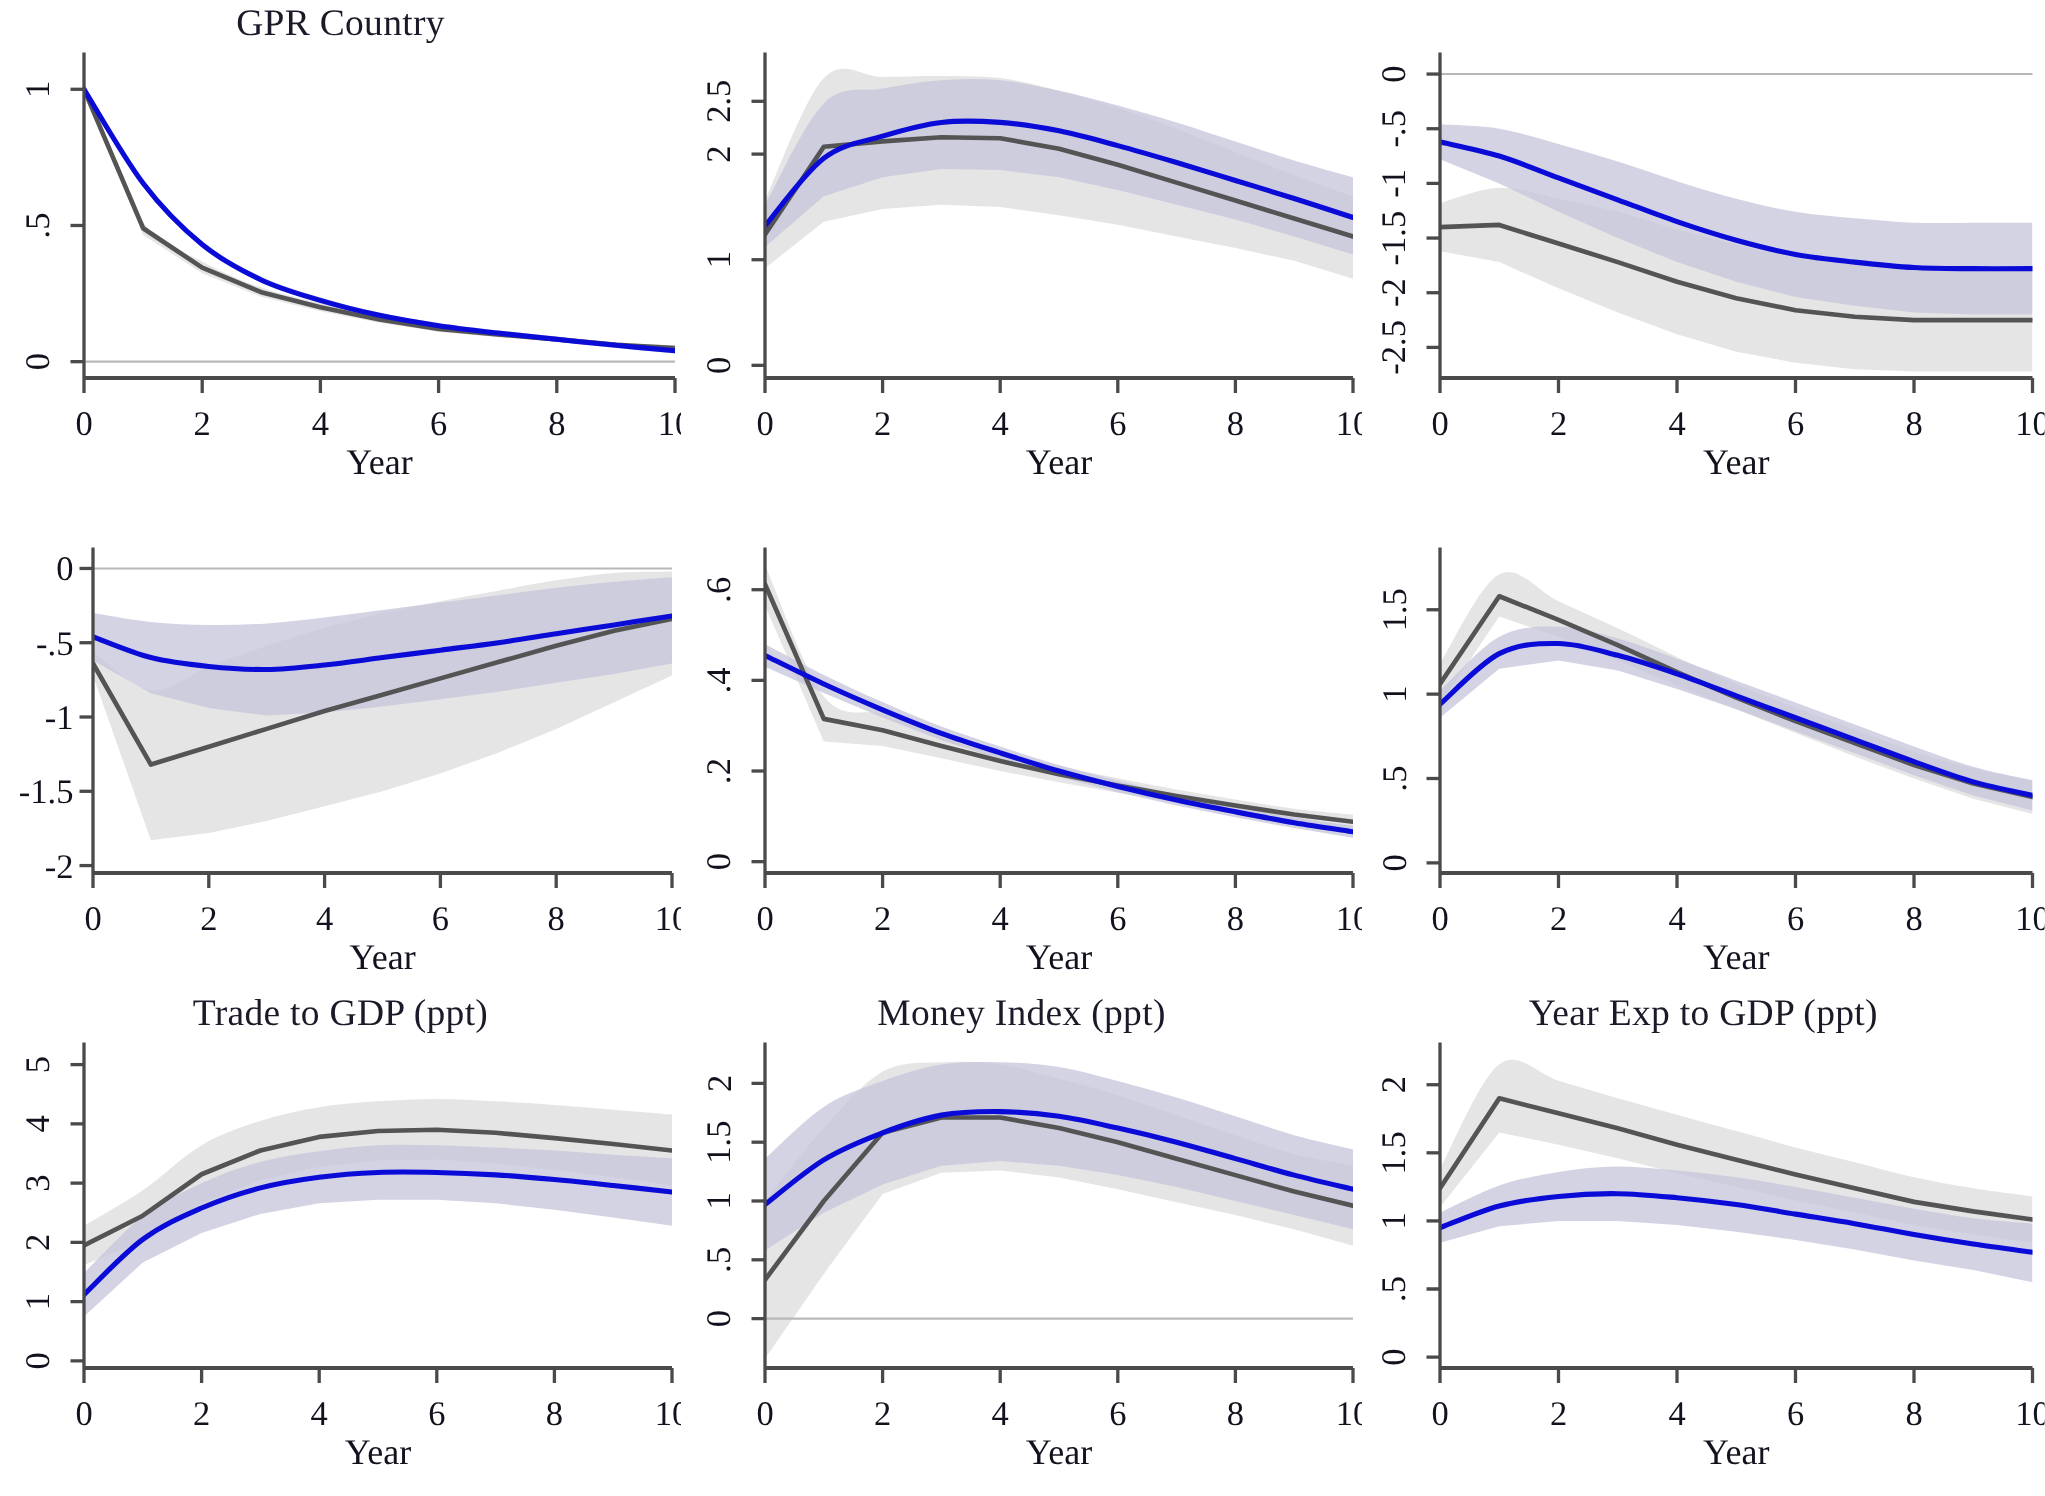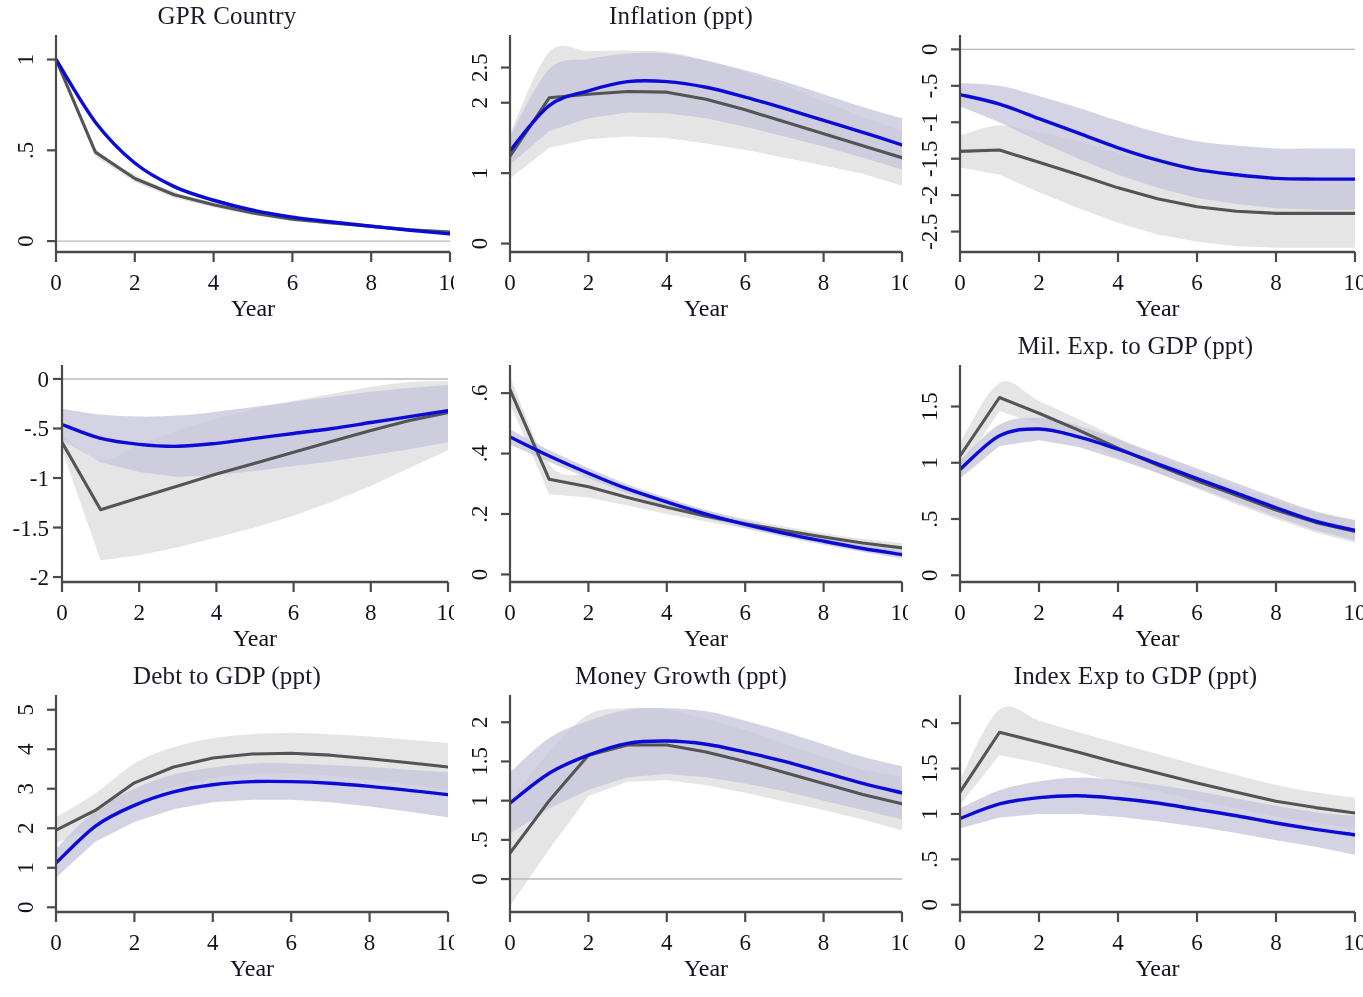--- a/index.html
+++ b/index.html
@@ -47,21 +47,20 @@
         <line x1="292.4" y1="252" x2="292.4" y2="262" stroke="#4a4a4a" stroke-width="2.2"></line>
         <text x="292.4" y="290" text-anchor="middle" class="tick-lbl">6</text>
         <line x1="371.20000000000005" y1="252" x2="371.20000000000005" y2="262" stroke="#4a4a4a" stroke-width="2.2"></line>
         <text x="371.20000000000005" y="290" text-anchor="middle" class="tick-lbl">8</text>
         <line x1="450" y1="252" x2="450" y2="262" stroke="#4a4a4a" stroke-width="2.2"></line>
         <text x="450" y="290" text-anchor="middle" class="tick-lbl">10</text>
         <text x="253" y="316" text-anchor="middle" class="xlab">Year</text>
       </svg>
     </div>
     <div class="panel">
-      <div class="panel-title">Inflation (ppt)</div>
       <svg class="plot-svg" width="454" height="330">
         <defs>
           <clipPath id="clip1">
             <rect x="56" y="33" width="392" height="233"></rect>
           </clipPath>
         </defs>
         <g clip-path="url(#clip1)">
           <path d="M56.00,133.71C62.53,120.10 82.13,65.77 95.20,52.04C108.27,38.31 121.33,51.57 134.40,51.34C147.47,51.10 160.53,50.52 173.60,50.63C186.67,50.75 199.73,50.40 212.80,52.04C225.87,53.68 238.93,57.20 252.00,60.49C265.07,63.78 278.13,67.53 291.20,71.76C304.27,75.98 317.33,80.91 330.40,85.84C343.47,90.77 356.53,96.16 369.60,101.33C382.67,106.49 395.73,111.89 408.80,116.82C421.87,121.74 441.47,128.55 448.00,130.90L448.00,185.82L408.80,173.85L369.60,165.40L330.40,157.65L291.20,149.91L252.00,143.57L212.80,137.94L173.60,136.53L134.40,139.35L95.20,147.80L56.00,178.78Z" fill="#e3e3e3" fill-opacity="0.92" stroke="none"></path>
           <path d="M56.00,136.53C62.53,125.27 82.13,81.85 95.20,68.94C108.27,56.03 121.33,61.66 134.40,59.08C147.47,56.50 160.53,54.39 173.60,53.45C186.67,52.51 199.73,52.28 212.80,53.45C225.87,54.62 238.93,57.67 252.00,60.49C265.07,63.31 278.13,66.83 291.20,70.35C304.27,73.87 317.33,77.62 330.40,81.61C343.47,85.60 356.53,90.06 369.60,94.29C382.67,98.51 395.73,102.97 408.80,106.96C421.87,110.95 441.47,116.35 448.00,118.22L448.00,169.62L408.80,157.65L369.60,146.39L330.40,136.53L291.20,126.67L252.00,118.22L212.80,113.30L173.60,112.59L134.40,118.22L95.20,130.90L56.00,164.69Z" fill="#c6c6dd" fill-opacity="0.78" stroke="none"></path>
           <path d="M56.00,156.24L95.20,97.81L134.40,94.29L173.60,91.47L212.80,92.17L252.00,99.21L291.20,109.78L330.40,121.74L369.60,133.71L408.80,145.68L448.00,157.65" fill="none" stroke="#545454" stroke-width="3.1" stroke-linejoin="round" stroke-linecap="round"></path>
@@ -208,21 +207,20 @@
         <line x1="291.2" y1="252" x2="291.2" y2="262" stroke="#4a4a4a" stroke-width="2.2"></line>
         <text x="291.2" y="290" text-anchor="middle" class="tick-lbl">6</text>
         <line x1="369.6" y1="252" x2="369.6" y2="262" stroke="#4a4a4a" stroke-width="2.2"></line>
         <text x="369.6" y="290" text-anchor="middle" class="tick-lbl">8</text>
         <line x1="448" y1="252" x2="448" y2="262" stroke="#4a4a4a" stroke-width="2.2"></line>
         <text x="448" y="290" text-anchor="middle" class="tick-lbl">10</text>
         <text x="252" y="316" text-anchor="middle" class="xlab">Year</text>
       </svg>
     </div>
     <div class="panel">
-      <div class="panel-title">Mil. Exp. to GDP (ppt)</div>
       <svg class="plot-svg" width="455" height="330">
         <defs>
           <clipPath id="clip5">
             <rect x="52" y="33" width="395" height="233"></rect>
           </clipPath>
         </defs>
         <g clip-path="url(#clip5)">
           <path d="M52.00,112.50C58.58,102.56 78.33,59.81 91.50,52.88C104.67,45.94 117.83,64.88 131.00,70.88C144.17,76.88 157.33,82.69 170.50,88.88C183.67,95.06 196.83,101.81 210.00,108.00C223.17,114.19 236.33,120.37 249.50,126.00C262.67,131.63 275.83,136.69 289.00,141.75C302.17,146.81 315.33,151.50 328.50,156.38C341.67,161.25 354.83,166.69 368.00,171.00C381.17,175.31 394.33,179.06 407.50,182.25C420.67,185.44 440.42,188.81 447.00,190.13L447.00,212.63L407.50,202.50L368.00,189.00L328.50,174.38L289.00,158.63L249.50,142.88L210.00,127.13L170.50,110.25L131.00,94.50L91.50,81.00L52.00,139.50Z" fill="#e3e3e3" fill-opacity="0.92" stroke="none"></path>
           <path d="M52.00,130.50C58.58,124.50 78.33,101.63 91.50,94.50C104.67,87.38 117.83,87.56 131.00,87.75C144.17,87.94 157.33,92.06 170.50,95.63C183.67,99.19 196.83,104.44 210.00,109.13C223.17,113.81 236.33,118.87 249.50,123.75C262.67,128.62 275.83,133.50 289.00,138.38C302.17,143.25 315.33,148.13 328.50,153.00C341.67,157.88 354.83,162.94 368.00,167.63C381.17,172.31 394.33,177.38 407.50,181.13C420.67,184.88 440.42,188.63 447.00,190.13L447.00,210.38L407.50,200.25L368.00,186.75L328.50,172.13L289.00,157.50L249.50,142.88L210.00,129.38L170.50,117.00L131.00,110.25L91.50,115.88L52.00,148.50Z" fill="#c6c6dd" fill-opacity="0.78" stroke="none"></path>
           <path d="M52.00,126.00L91.50,67.50L131.00,83.25L170.50,100.13L210.00,118.13L249.50,135.00L289.00,150.75L328.50,165.38L368.00,180.00L407.50,192.38L447.00,201.38" fill="none" stroke="#545454" stroke-width="3.1" stroke-linejoin="round" stroke-linecap="round"></path>
@@ -247,21 +245,21 @@
         <line x1="289" y1="252" x2="289" y2="262" stroke="#4a4a4a" stroke-width="2.2"></line>
         <text x="289" y="290" text-anchor="middle" class="tick-lbl">6</text>
         <line x1="368" y1="252" x2="368" y2="262" stroke="#4a4a4a" stroke-width="2.2"></line>
         <text x="368" y="290" text-anchor="middle" class="tick-lbl">8</text>
         <line x1="447" y1="252" x2="447" y2="262" stroke="#4a4a4a" stroke-width="2.2"></line>
         <text x="447" y="290" text-anchor="middle" class="tick-lbl">10</text>
         <text x="249.5" y="316" text-anchor="middle" class="xlab">Year</text>
       </svg>
     </div>
     <div class="panel">
-      <div class="panel-title">Debt to GDP (ppt)</div>
+      <div class="panel-title">Trade to GDP (ppt)</div>
       <svg class="plot-svg" width="454" height="337">
         <defs>
           <clipPath id="clip6">
             <rect x="56" y="33" width="392" height="233"></rect>
           </clipPath>
         </defs>
         <g clip-path="url(#clip6)">
           <path d="M56.00,157.19C62.53,153.24 82.13,142.44 95.20,133.49C108.27,124.53 121.33,111.17 134.40,103.47C147.47,95.76 160.53,91.48 173.60,87.27C186.67,83.06 199.73,80.36 212.80,78.18C225.87,76.01 238.93,75.15 252.00,74.23C265.07,73.31 278.13,72.65 291.20,72.65C304.27,72.65 317.33,73.57 330.40,74.23C343.47,74.89 356.53,75.68 369.60,76.60C382.67,77.52 395.73,78.71 408.80,79.76C421.87,80.82 441.47,82.40 448.00,82.92L448.00,130.33L408.80,124.80L369.60,120.06L330.40,115.71L291.20,112.95L252.00,113.74L212.80,118.08L173.60,126.77L134.40,142.18L95.20,167.46L56.00,183.26Z" fill="#e3e3e3" fill-opacity="0.92" stroke="none"></path>
           <path d="M56.00,188.79C62.53,182.47 82.13,160.88 95.20,150.87C108.27,140.86 121.33,134.81 134.40,128.75C147.47,122.69 160.53,118.08 173.60,114.53C186.67,110.97 199.73,109.26 212.80,107.42C225.87,105.57 238.93,104.12 252.00,103.47C265.07,102.81 278.13,103.20 291.20,103.47C304.27,103.73 317.33,104.45 330.40,105.05C343.47,105.64 356.53,106.23 369.60,107.02C382.67,107.81 395.73,108.93 408.80,109.79C421.87,110.64 441.47,111.76 448.00,112.16L448.00,157.19L408.80,151.66L369.60,146.52L330.40,142.18L291.20,139.81L252.00,139.81L212.80,142.18L173.60,149.29L134.40,161.93L95.20,181.68L56.00,217.63Z" fill="#c6c6dd" fill-opacity="0.78" stroke="none"></path>
           <path d="M56.00,170.23L95.20,150.48L134.40,122.82L173.60,107.02L212.80,97.94L252.00,93.98L291.20,93.19L330.40,95.17L369.60,98.73L408.80,102.68L448.00,107.02" fill="none" stroke="#545454" stroke-width="3.1" stroke-linejoin="round" stroke-linecap="round"></path>
@@ -290,21 +288,21 @@
         <line x1="291.2" y1="252" x2="291.2" y2="262" stroke="#4a4a4a" stroke-width="2.2"></line>
         <text x="291.2" y="290" text-anchor="middle" class="tick-lbl">6</text>
         <line x1="369.6" y1="252" x2="369.6" y2="262" stroke="#4a4a4a" stroke-width="2.2"></line>
         <text x="369.6" y="290" text-anchor="middle" class="tick-lbl">8</text>
         <line x1="448" y1="252" x2="448" y2="262" stroke="#4a4a4a" stroke-width="2.2"></line>
         <text x="448" y="290" text-anchor="middle" class="tick-lbl">10</text>
         <text x="252" y="316" text-anchor="middle" class="xlab">Year</text>
       </svg>
     </div>
     <div class="panel">
-      <div class="panel-title">Money Growth (ppt)</div>
+      <div class="panel-title">Money Index (ppt)</div>
       <svg class="plot-svg" width="454" height="337">
         <defs>
           <clipPath id="clip7">
             <rect x="56" y="33" width="392" height="233"></rect>
           </clipPath>
         </defs>
         <g clip-path="url(#clip7)">
           <path d="M56.00,140.66C62.53,132.56 82.13,106.42 95.20,92.05C108.27,77.67 121.33,61.73 134.40,54.41C147.47,47.09 160.53,48.92 173.60,48.14C186.67,47.35 199.73,47.87 212.80,49.70C225.87,51.53 238.93,55.72 252.00,59.11C265.07,62.51 278.13,66.04 291.20,70.09C304.27,74.14 317.33,78.98 330.40,83.42C343.47,87.86 356.53,92.44 369.60,96.75C382.67,101.06 395.73,105.90 408.80,109.30C421.87,112.69 441.47,115.83 448.00,117.14L448.00,170.45L408.80,159.48L369.60,150.07L330.40,141.44L291.20,132.82L252.00,124.98L212.80,120.27L173.60,121.84L134.40,135.95L95.20,189.27L56.00,245.73Z" fill="#e3e3e3" fill-opacity="0.92" stroke="none"></path>
           <path d="M56.00,112.43C62.53,106.68 82.13,86.56 95.20,77.93C108.27,69.31 121.33,65.39 134.40,60.68C147.47,55.98 160.53,51.80 173.60,49.70C186.67,47.61 199.73,47.87 212.80,48.14C225.87,48.40 238.93,49.18 252.00,51.27C265.07,53.36 278.13,57.28 291.20,60.68C304.27,64.08 317.33,67.74 330.40,71.66C343.47,75.58 356.53,80.02 369.60,84.20C382.67,88.39 395.73,93.09 408.80,96.75C421.87,100.41 441.47,104.59 448.00,106.16L448.00,159.48L408.80,150.07L369.60,140.66L330.40,131.25L291.20,123.41L252.00,117.14L212.80,114.00L173.60,117.14L134.40,129.68L95.20,148.50L56.00,173.59Z" fill="#c6c6dd" fill-opacity="0.78" stroke="none"></path>
           <path d="M56.00,193.19L95.20,140.66L134.40,95.18L173.60,84.99L212.80,84.99L252.00,92.05L291.20,101.45L330.40,112.43L369.60,123.41L408.80,134.39L448.00,143.80" fill="none" stroke="#545454" stroke-width="3.1" stroke-linejoin="round" stroke-linecap="round"></path>
@@ -332,21 +330,21 @@
         <line x1="291.2" y1="252" x2="291.2" y2="262" stroke="#4a4a4a" stroke-width="2.2"></line>
         <text x="291.2" y="290" text-anchor="middle" class="tick-lbl">6</text>
         <line x1="369.6" y1="252" x2="369.6" y2="262" stroke="#4a4a4a" stroke-width="2.2"></line>
         <text x="369.6" y="290" text-anchor="middle" class="tick-lbl">8</text>
         <line x1="448" y1="252" x2="448" y2="262" stroke="#4a4a4a" stroke-width="2.2"></line>
         <text x="448" y="290" text-anchor="middle" class="tick-lbl">10</text>
         <text x="252" y="316" text-anchor="middle" class="xlab">Year</text>
       </svg>
     </div>
     <div class="panel">
-      <div class="panel-title">Index Exp to GDP (ppt)</div>
+      <div class="panel-title">Year Exp to GDP (ppt)</div>
       <svg class="plot-svg" width="455" height="337">
         <defs>
           <clipPath id="clip8">
             <rect x="52" y="33" width="395" height="233"></rect>
           </clipPath>
         </defs>
         <g clip-path="url(#clip8)">
           <path d="M52.00,119.45C58.58,107.80 78.33,59.38 91.50,49.54C104.67,39.70 117.83,56.65 131.00,60.43C144.17,64.22 157.33,68.45 170.50,72.24C183.67,76.02 196.83,79.50 210.00,83.13C223.17,86.76 236.33,90.39 249.50,94.03C262.67,97.66 275.83,101.44 289.00,104.92C302.17,108.40 315.33,111.58 328.50,114.91C341.67,118.24 354.83,122.02 368.00,124.89C381.17,127.77 394.33,130.04 407.50,132.16C420.67,134.28 440.42,136.70 447.00,137.61L447.00,168.47L407.50,163.03L368.00,156.67L328.50,148.50L289.00,140.33L249.50,131.25L210.00,122.17L170.50,112.18L131.00,103.11L91.50,94.93L52.00,144.87Z" fill="#e3e3e3" fill-opacity="0.92" stroke="none"></path>
           <path d="M52.00,148.50C58.58,145.47 78.33,134.88 91.50,130.34C104.67,125.80 117.83,123.38 131.00,121.26C144.17,119.14 157.33,117.78 170.50,117.63C183.67,117.48 196.83,119.14 210.00,120.36C223.17,121.57 236.33,123.08 249.50,124.89C262.67,126.71 275.83,128.98 289.00,131.25C302.17,133.52 315.33,136.09 328.50,138.51C341.67,140.93 354.83,143.51 368.00,145.78C381.17,148.05 394.33,150.47 407.50,152.13C420.67,153.80 440.42,155.16 447.00,155.76L447.00,194.80L407.50,186.63L368.00,180.28L328.50,173.01L289.00,166.66L249.50,161.21L210.00,156.67L170.50,153.95L131.00,153.95L91.50,157.58L52.00,168.47Z" fill="#c6c6dd" fill-opacity="0.78" stroke="none"></path>
           <path d="M52.00,132.16L91.50,72.24L131.00,82.22L170.50,92.21L210.00,103.11L249.50,113.09L289.00,123.08L328.50,132.16L368.00,141.24L407.50,147.59L447.00,153.04" fill="none" stroke="#545454" stroke-width="3.1" stroke-linejoin="round" stroke-linecap="round"></path>

